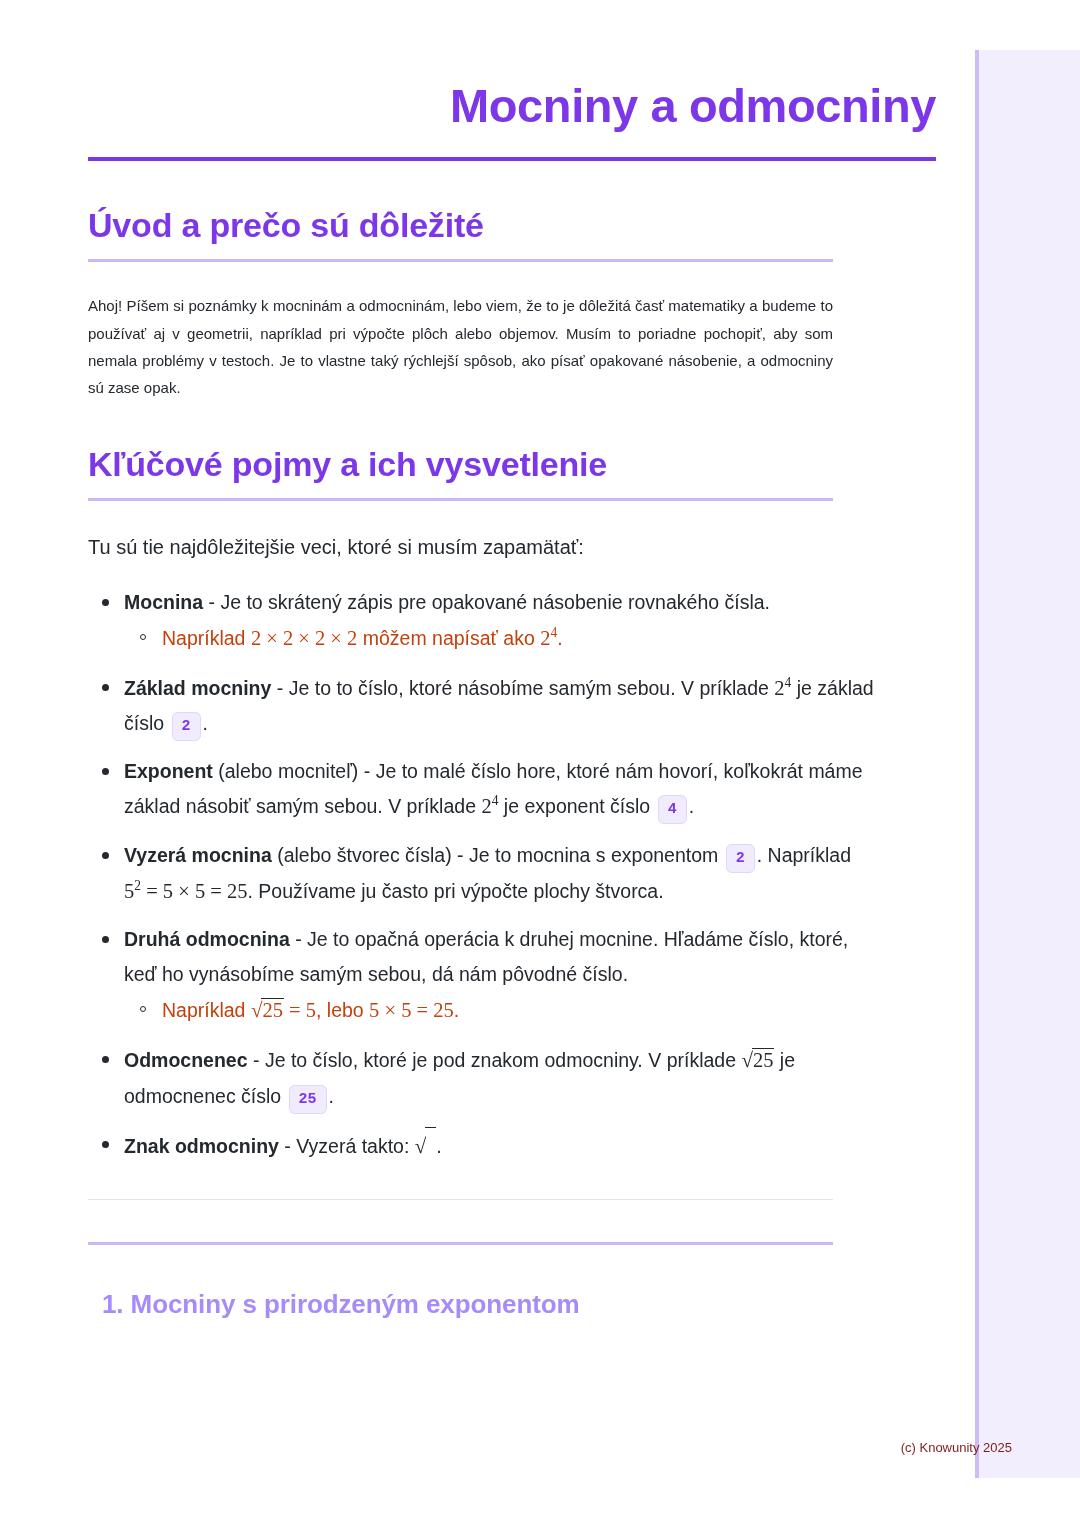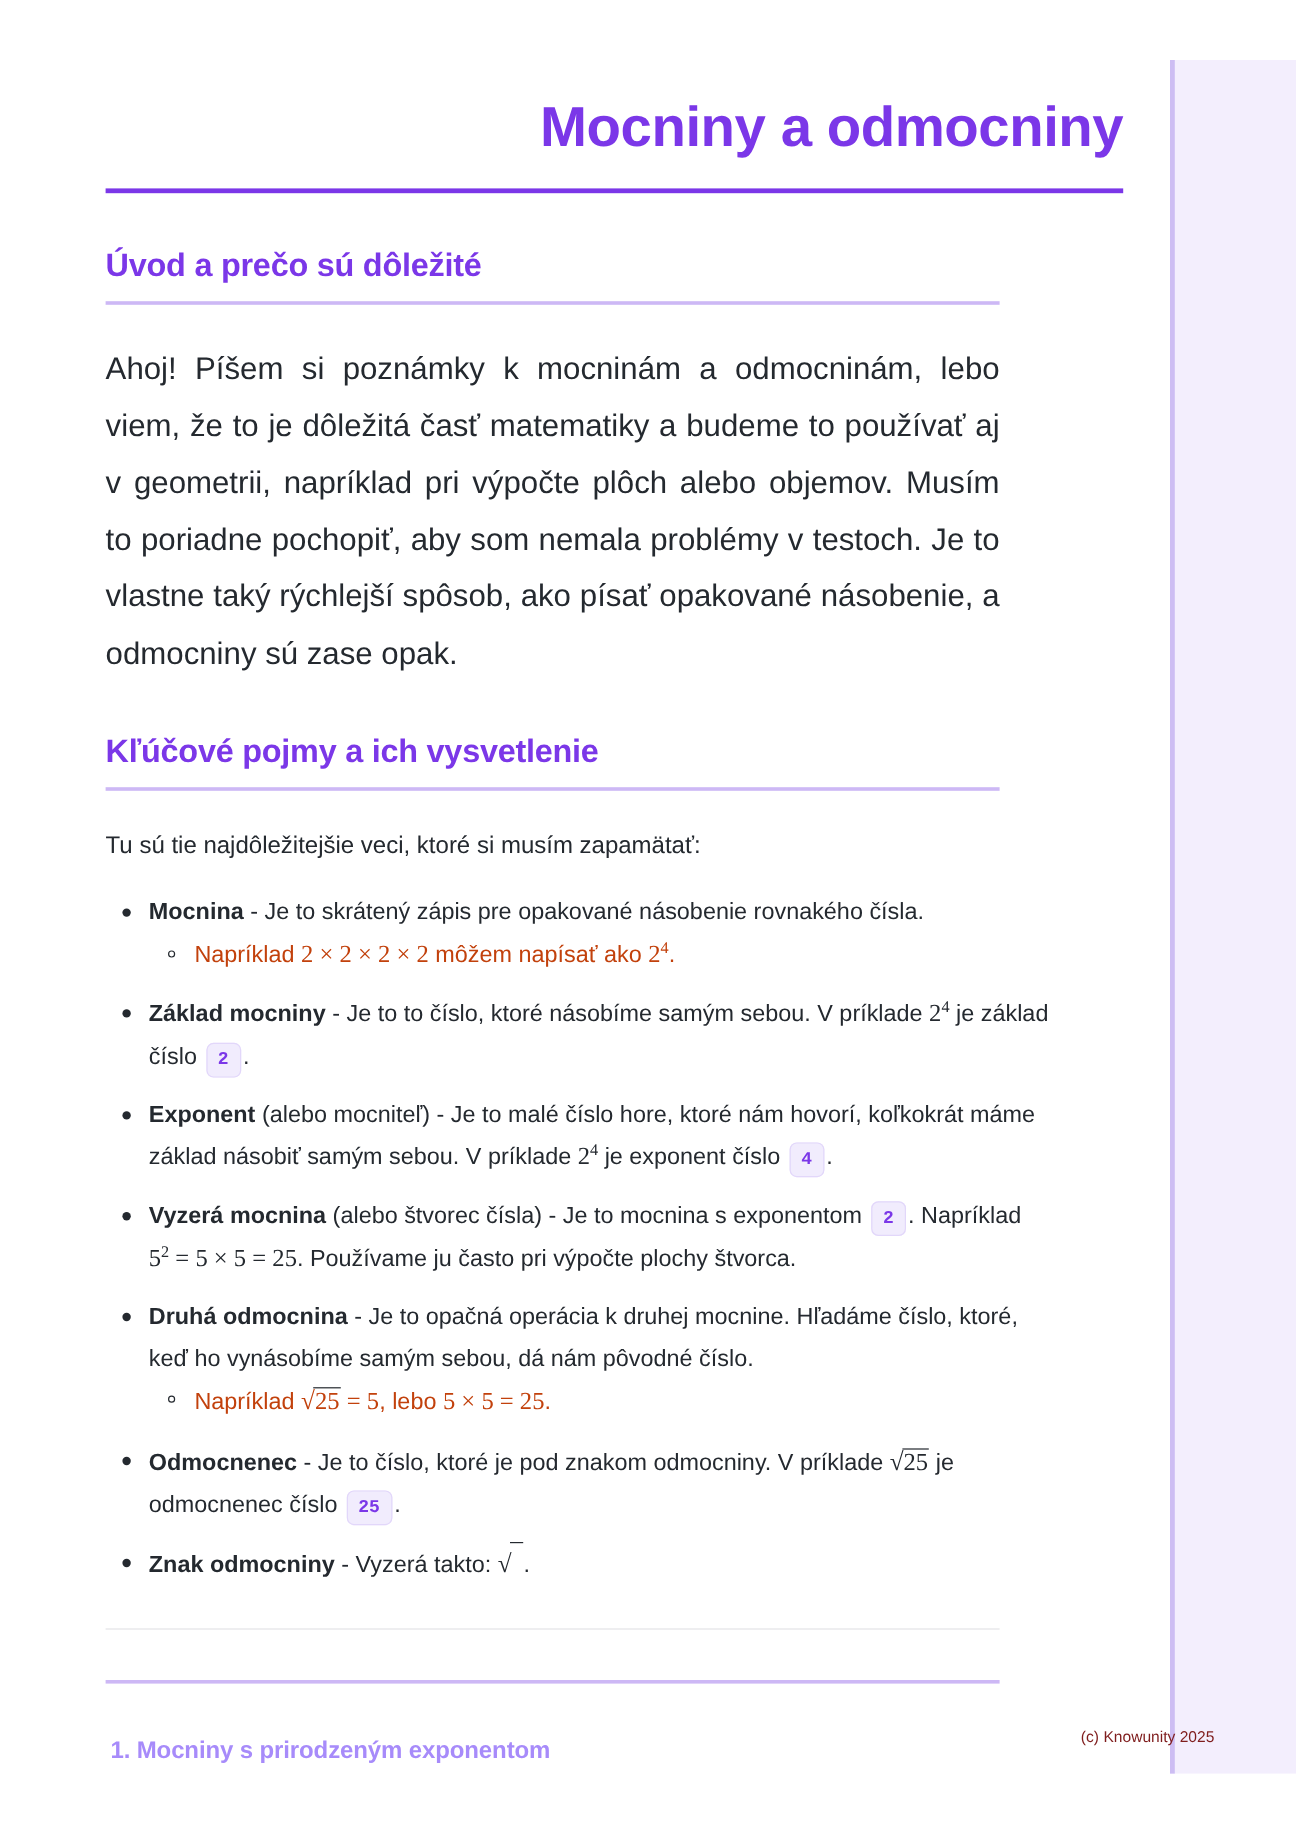--- a/index.html
+++ b/index.html
@@ -55,37 +55,37 @@
   }
   .rule-h1 {
     height: 4px;
     background: #7b37e8;
     width: 848px;
     margin-top: 24px;
     margin-bottom: 44px;
   }
 
   h2.sec-title {
-    font-size: 27px;
+    font-size: 34px;
     line-height: 1.2;
     font-weight: bold;
     color: #7b37e8;
     margin: 0;
     letter-spacing: -0.2px;
   }
   .rule-h2 {
     height: 3px;
     background: #cdb8f5;
     width: 745px;
     margin-top: 14px;
     margin-bottom: 30px;
   }
 
   p.body-text {
-    font-size: 26px;
+    font-size: 15px;
     line-height: 1.82;
     text-align: justify;
     margin: 0;
     color: #24292f;
     width: 745px;
   }
   p.lead-text {
     font-size: 20px;
     line-height: 1.6;
     margin: 0 0 22px 0;
@@ -202,25 +202,25 @@
   }
   .rule-big {
     height: 3px;
     background: #cdb8f5;
     width: 745px;
     margin-top: 16px;
     margin-bottom: 44px;
   }
 
   h3.sub-title {
-    font-size: 20px;
+    font-size: 26px;
     line-height: 1.2;
     font-weight: bold;
     color: #a78bfa;
-    margin: 4px;
+    margin: 14px;
     letter-spacing: -0.1px;
   }
 
   .footer-credit {
     position: absolute;
     right: 68px;
     top: 1440px;
     font-size: 13px;
     color: #7f1d1d;
     font-family: "Liberation Sans", sans-serif;

